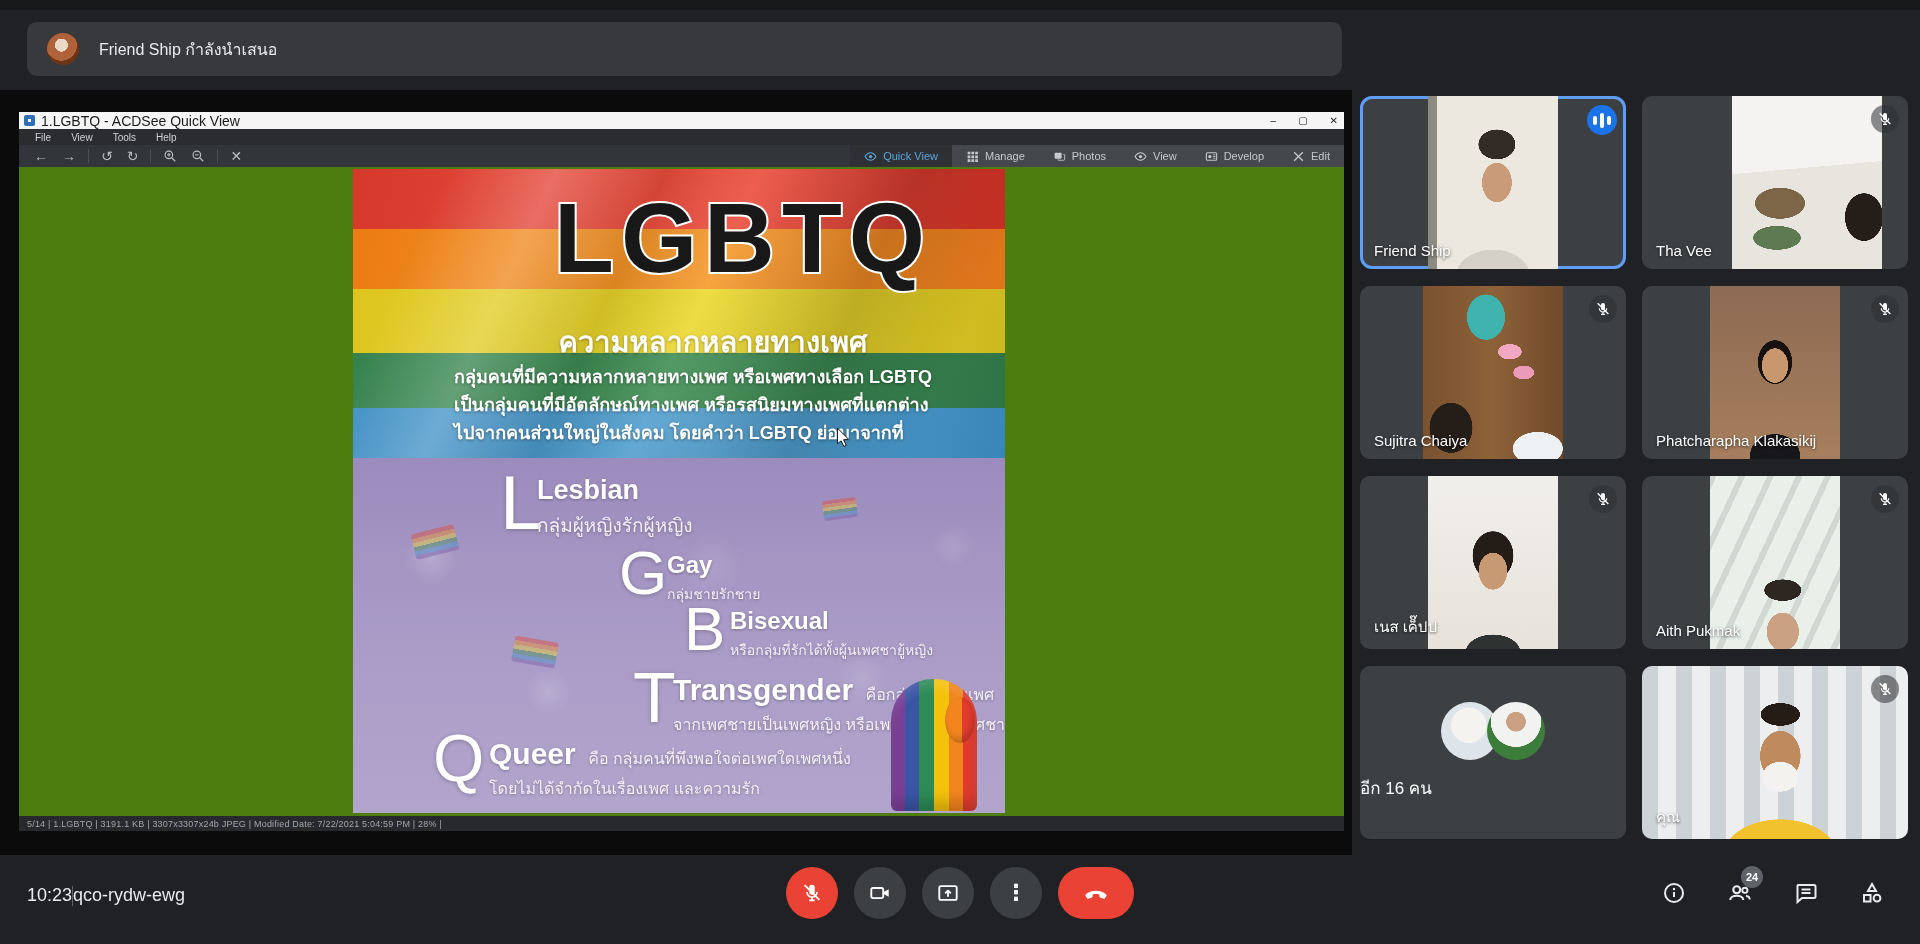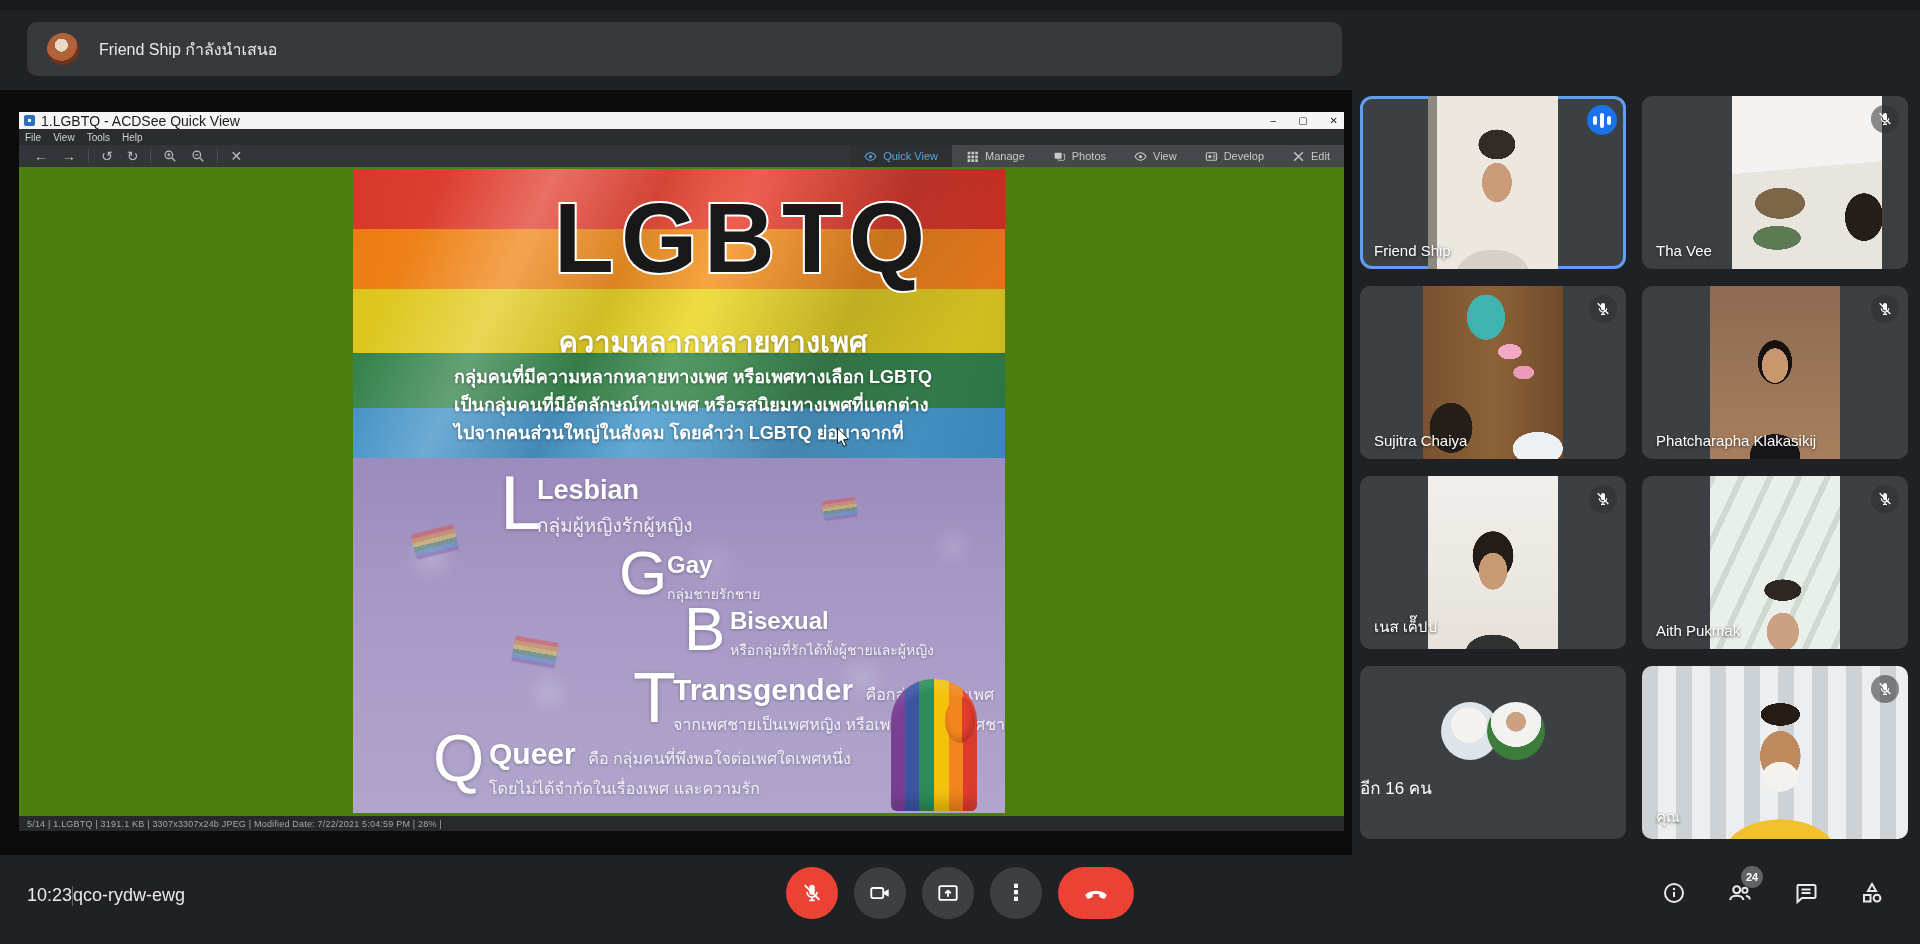--- a/index.html
+++ b/index.html
@@ -18,22 +18,22 @@
   .stage{position:absolute;left:0;top:90px;width:1352px;height:765px;background:#0b0b0c;}
 
   
   .win{position:absolute;left:19px;top:22px;width:1325px;height:719px;background:#141414;}
   .titlebar{position:absolute;left:0;top:0;width:100%;height:17px;background:#f5f5f5;display:flex;align-items:center;
             padding-left:5px;box-sizing:border-box;gap:6px;}
   .appicon{width:11px;height:11px;border-radius:2px;background:radial-gradient(circle at 50% 50%,#fff 0 22%,#2f6fb8 23%);}
   .wintitle{font-size:14px;color:#1b1b1b;text-align:right;}
   .winbtns{position:absolute;right:6px;top:0;height:17px;display:flex;gap:22px;align-items:center;}
   .winbtn{font-size:10px;color:#222;line-height:1;cursor:default;}
-  .menubar{position:absolute;left:0;top:17px;width:100%;height:16px;background:#2a2c2f;display:flex;gap:12px;
-           align-items:center;padding-left:6px;box-sizing:border-box;}
+  .menubar{position:absolute;left:0;top:17px;width:100%;height:16px;background:#2a2c2f;display:flex;gap:20px;
+           align-items:center;padding-left:16px;box-sizing:border-box;}
   .menuitem{font-size:10px;color:#cfd2d6;}
   .toolbar{position:absolute;left:0;top:33px;width:100%;height:22px;background:#323539;display:flex;align-items:center;
            padding-left:8px;box-sizing:border-box;}
   .tbico{color:#b9bdc2;font-size:14px;line-height:1;margin:0 7px;display:inline-flex;align-items:center;}
   .tbsep{width:1px;height:14px;background:#4b4e52;margin:0 5px;}
   .tabwrap{position:absolute;right:0;top:0;height:22px;display:flex;align-items:stretch;}
   .tab{display:flex;align-items:center;gap:6px;padding:0 14px;font-size:11px;color:#c6c9cd;background:#44474b;}
   .tab.active{background:#2e3033;color:#58a6e0;}
   .tab svg{display:block;}
 
@@ -287,21 +287,21 @@
 
           <div class="letter" style="left:266px;top:376px;font-size:62px;">G</div>
           <div class="tblock" style="left:314px;top:382px;">
             <div class="tname" style="font-size:24px;">Gay</div>
             <div class="tdesc" style="font-size:14px;margin-top:4px;">กลุ่มชายรักชาย</div>
           </div>
 
           <div class="letter" style="left:331px;top:432px;font-size:62px;">B</div>
           <div class="tblock" style="left:377px;top:438px;white-space:nowrap;">
             <div class="tname" style="font-size:24px;">Bisexual</div>
-            <div class="tdesc" style="font-size:14px;margin-top:4px;">หรือกลุ่มที่รักได้ทั้งผู้ชายและผู้หญิง</div>
+            <div class="tdesc" style="font-size:14px;margin-top:4px;">หรือกลุ่มที่รักได้ทั้งผู้นเพศชายู้หญิง</div>
           </div>
 
           <div class="letter" style="left:280px;top:498px;font-size:70px;">T</div>
           <div class="tblock" style="left:320px;top:504px;white-space:nowrap;">
             <div>
               <span class="tname" style="font-size:30px;">Transgender</span>
               <span class="tdesc" style="font-size:16px;margin-left:8px;">คือกลุ่มคนข้ามเพศ</span>
             </div>
             <div class="tdesc" style="font-size:16px;margin-top:5px;">จากเพศชายเป็นเพศหญิง หรือเพศหญิงเป็นเพศชาย</div>
           </div>

